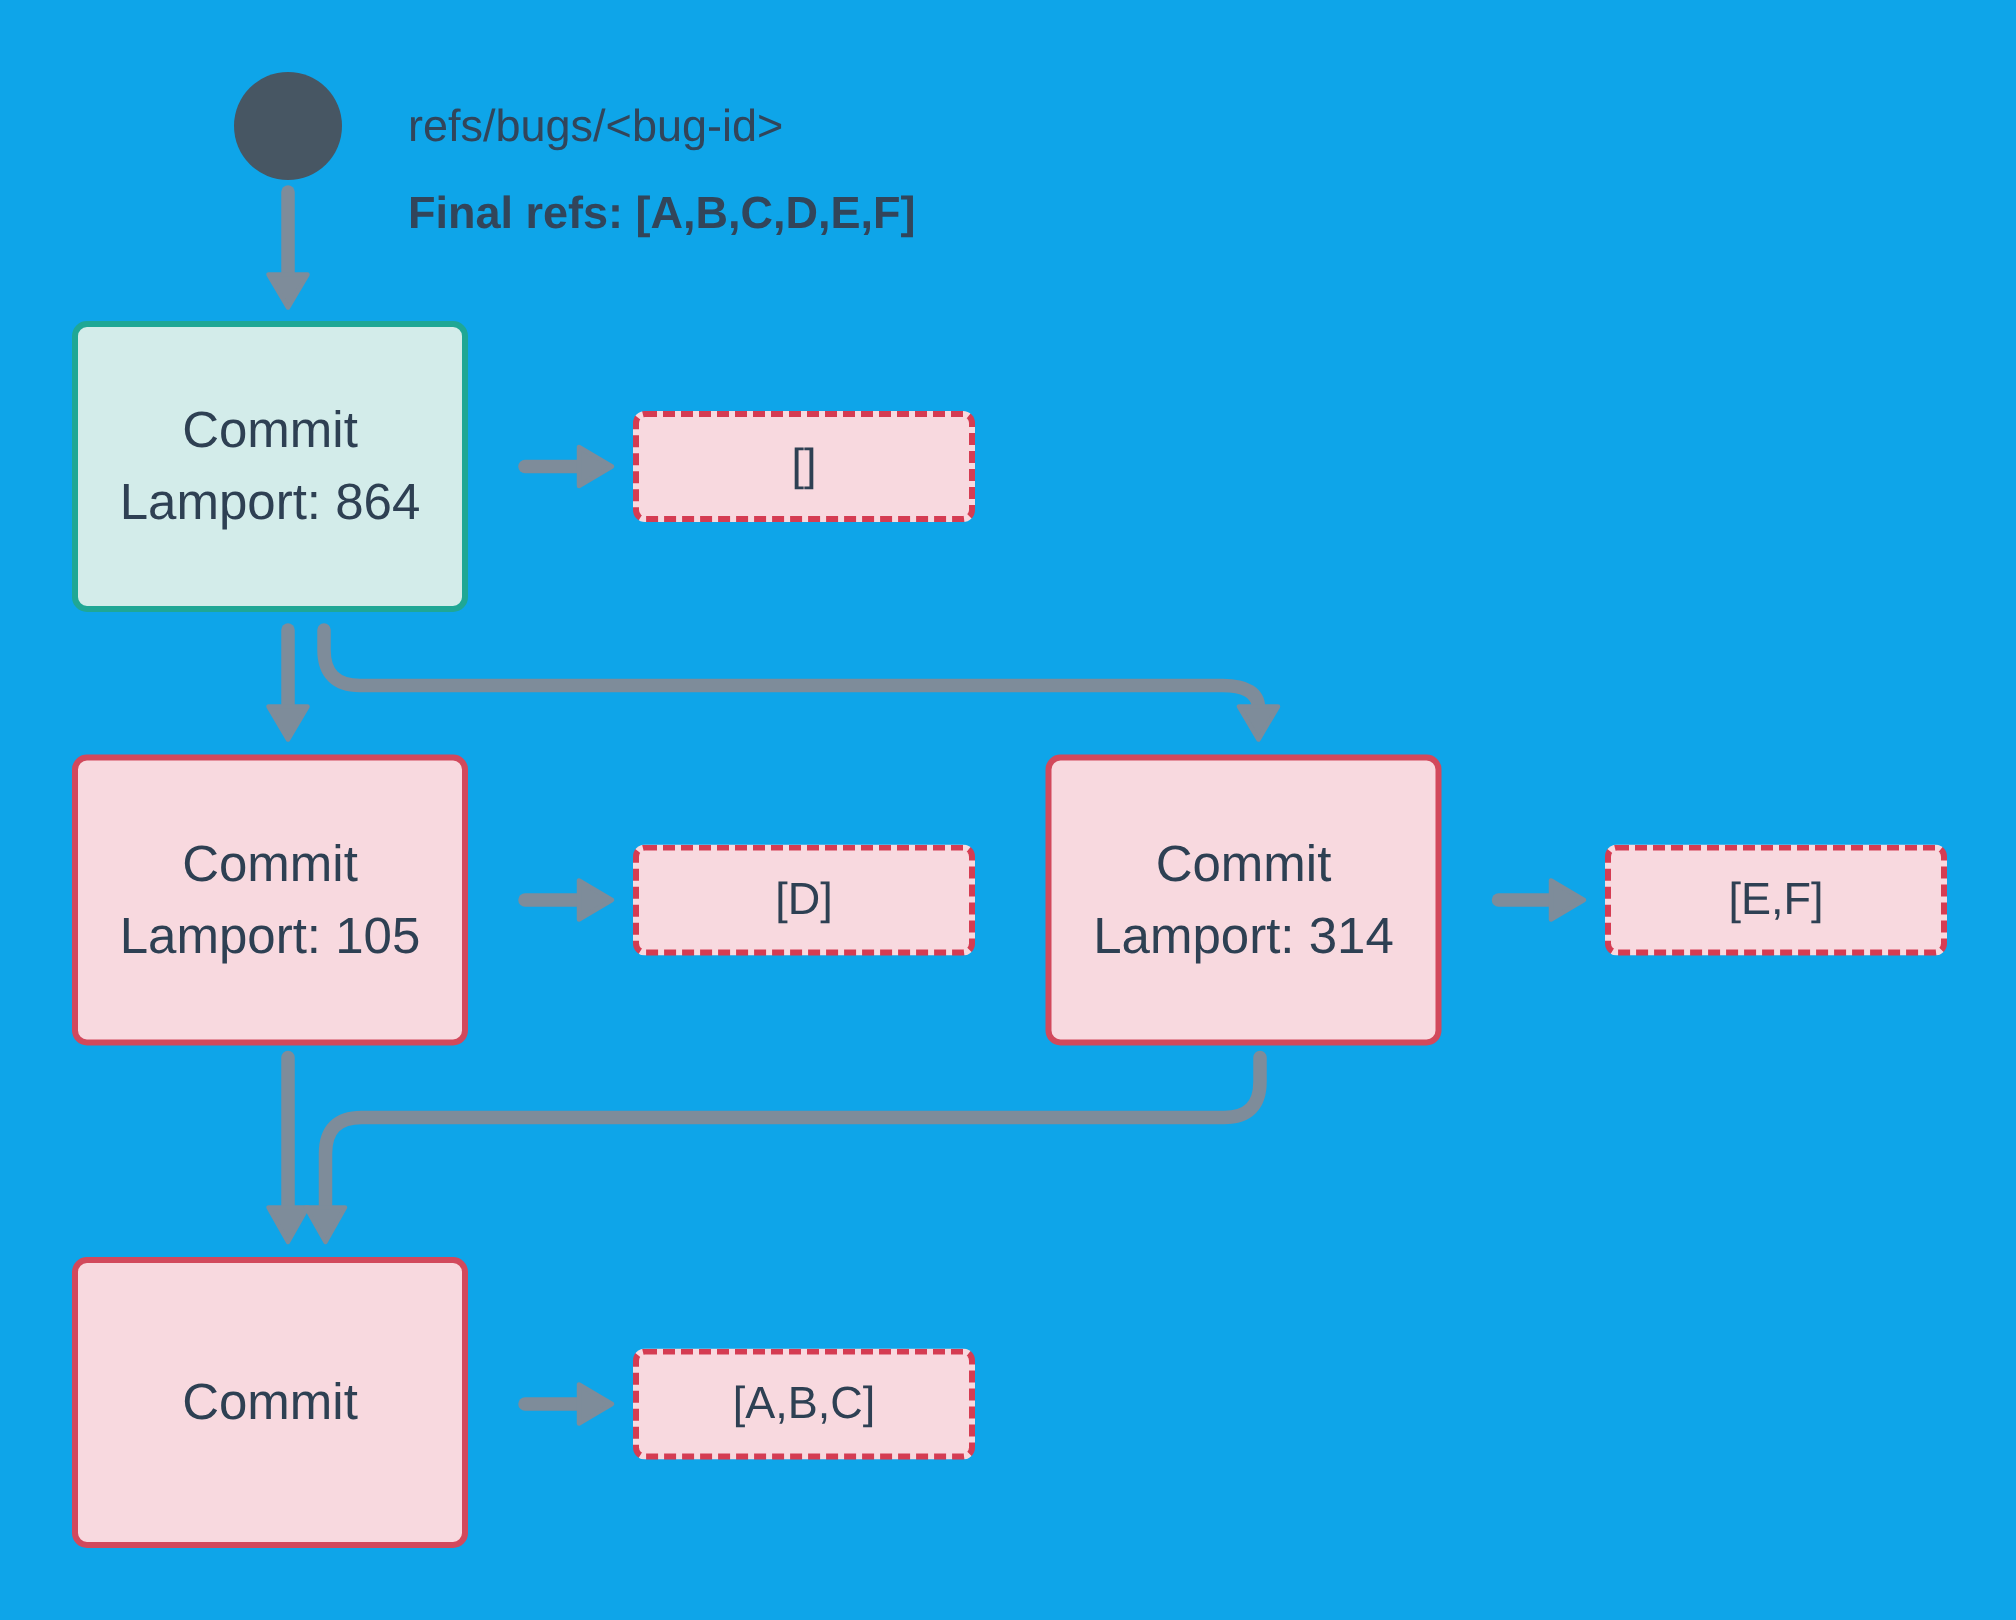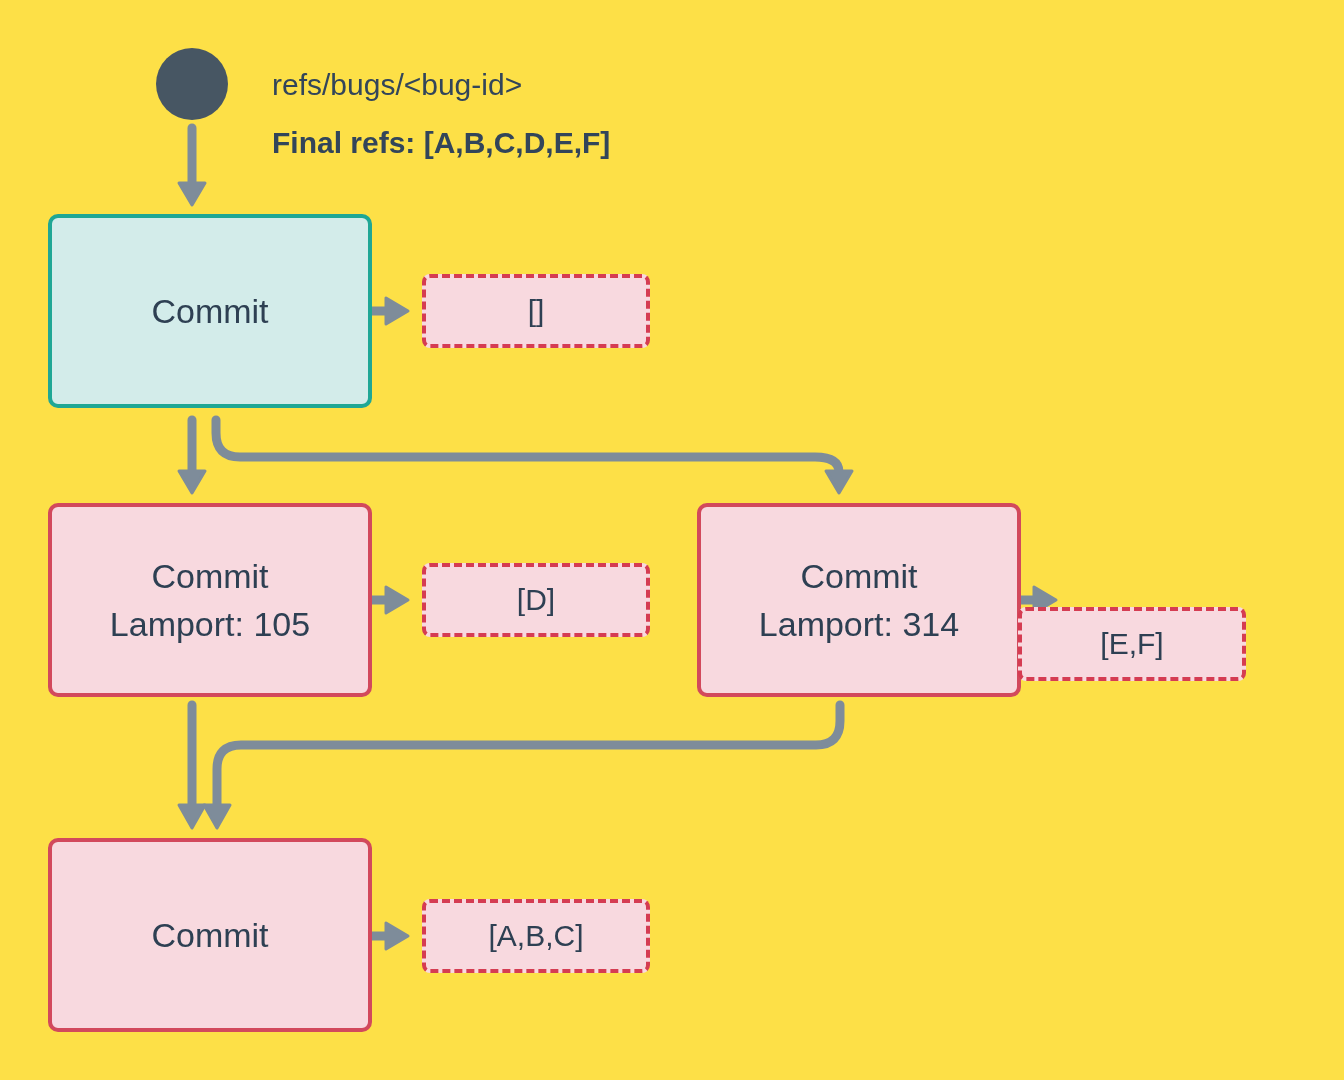--- a/index.html
+++ b/index.html
@@ -4,21 +4,21 @@
 <style>
   html, body {
     margin: 0;
     padding: 0;
     background: #edf1f5;
   }
   .canvas {
     position: relative;
     width: 1344px;
     height: 1080px;
-    background: #fde047;
+    background: #0ea5e9;
     font-family: "Liberation Sans", sans-serif;
     overflow: hidden;
   }
   .edges-layer {
     position: absolute;
     left: 0;
     top: 0;
     width: 1344px;
     height: 1080px;
   }
@@ -55,21 +55,21 @@
     position: absolute;
     left: 272px;
     top: 126px;
     font-size: 30px;
     font-weight: bold;
     color: #32455a;
     white-space: nowrap;
   }
   .commit-box {
     position: absolute;
-    width: 324px;
+    width: 264px;
     height: 194px;
     box-sizing: border-box;
     border: 4px solid #d2495c;
     border-radius: 10px;
     background: #f8d9df;
     display: flex;
     flex-direction: column;
     align-items: center;
     justify-content: center;
     font-size: 34px;
@@ -95,21 +95,21 @@
     font-size: 30px;
     color: #2e4053;
   }
   
   .pos-commit-864 { left: 48px;  top: 214px; }
   .pos-commit-246 { left: 48px;  top: 503px; }
   .pos-commit-537 { left: 697px; top: 503px; }
   .pos-commit-127 { left: 48px;  top: 838px; }
   .pos-payload-864 { left: 422px;  top: 274px; }
   .pos-payload-246 { left: 422px;  top: 563px; }
-  .pos-payload-537 { left: 1018px; top: 563px; margin-top: 44px; }
+  .pos-payload-537 { left: 1070px; top: 563px; }
   .pos-payload-127 { left: 422px;  top: 899px; }
 </style>
 </head>
 <body>
 
 <div class="canvas">
 
   <svg class="edges-layer" viewBox="0 0 1344 1080" xmlns="http://www.w3.org/2000/svg">
 
     <path class="edge" d="M192 128 L192 182"></path>
@@ -139,20 +139,21 @@
     <path class="edge" d="M350 936 L385 936"></path>
     <polygon class="edge-head" points="386,923 386,949 408,936"></polygon>
   </svg>
 
   <div class="ref-circle"></div>
   <div class="ref-label">refs/bugs/&lt;bug-id&gt;</div>
   <div class="final-order">Final refs: [A,B,C,D,E,F]</div>
 
   <div class="commit-box head pos-commit-864">
     <span>Commit</span>
+    <span>Lamport: 864</span>
   </div>
   <div class="payload-box pos-payload-864">
     <span>[]</span>
   </div>
 
   <div class="commit-box pos-commit-246">
     <span>Commit</span>
     <span>Lamport: 105</span>
   </div>
   <div class="payload-box pos-payload-246">

